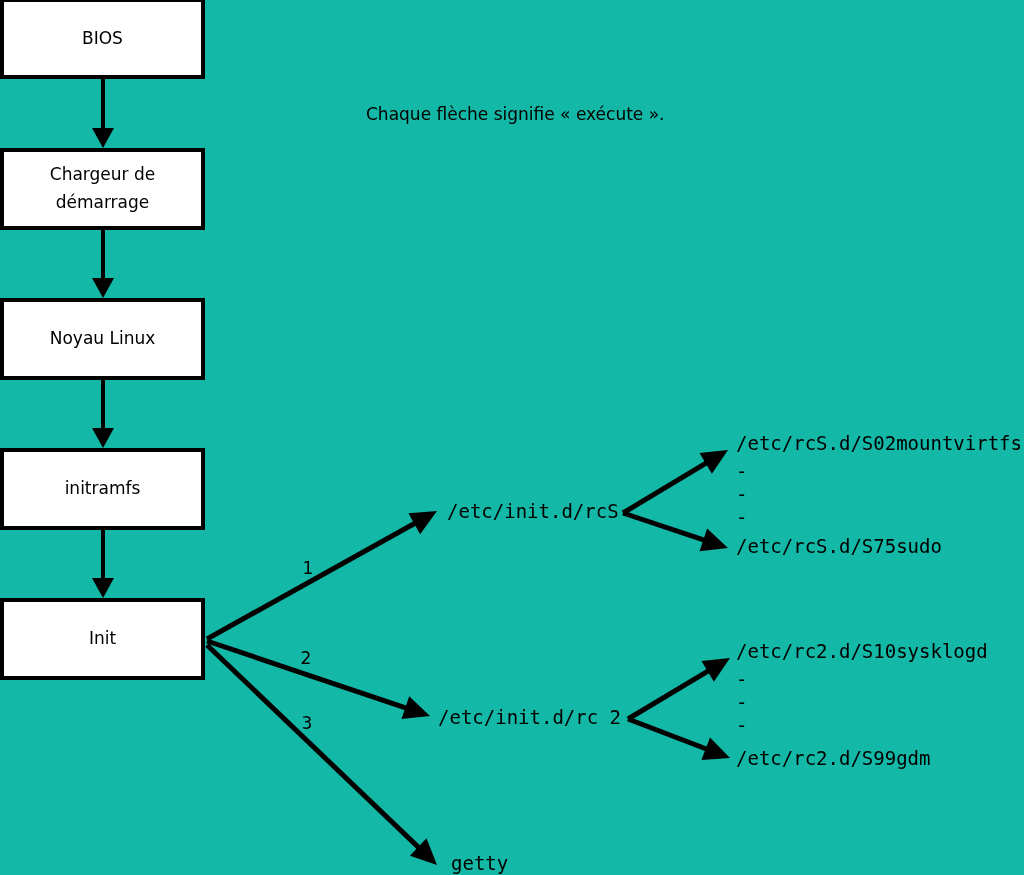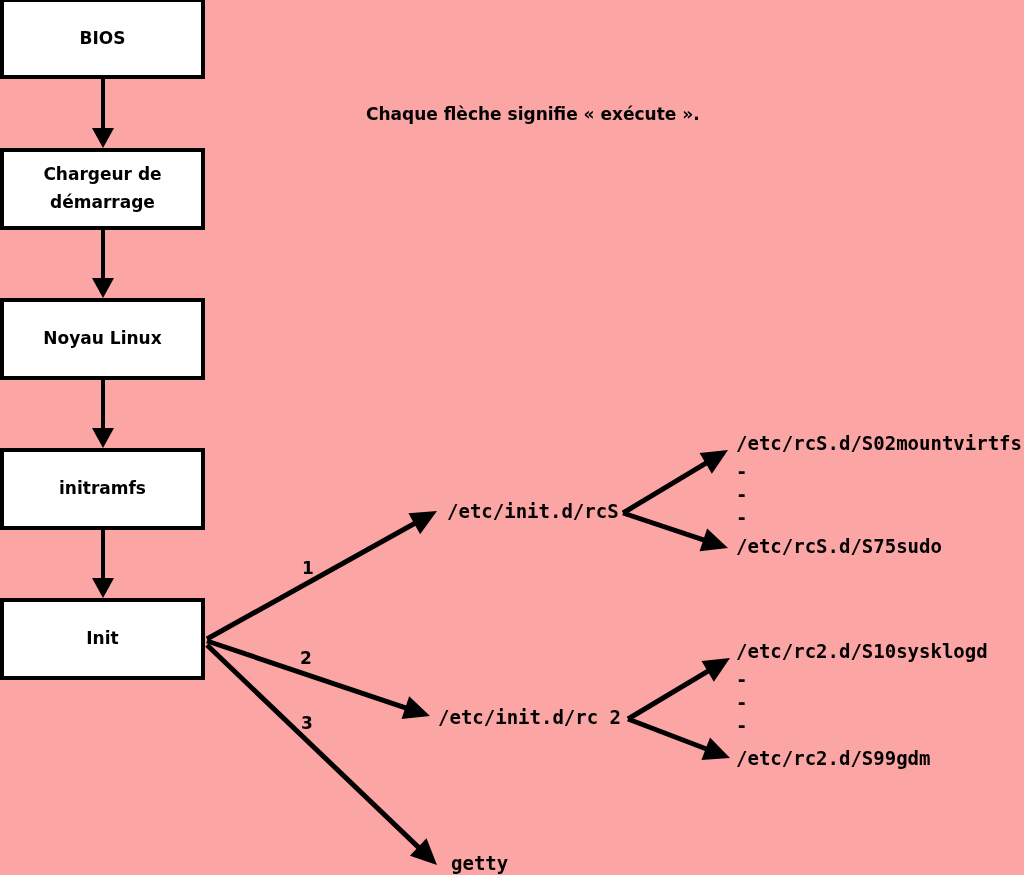--- a/index.html
+++ b/index.html
@@ -11,22 +11,21 @@
   body {
     width: 1024px;
     height: 875px;
     overflow: hidden;
     font-family: "DejaVu Sans", sans-serif;
   }
   #diagram-root {
     position: relative;
     width: 1024px;
     height: 875px;
-    background: #fca5a5;
-    font-weight: bold;
+    background: #14b8a6;
   }
   svg#boot-diagram {
     display: block;
     width: 1024px;
     height: 875px;
   }
   .box-rect {
     fill: #ffffff;
     stroke: #000000;
     stroke-width: 4;

